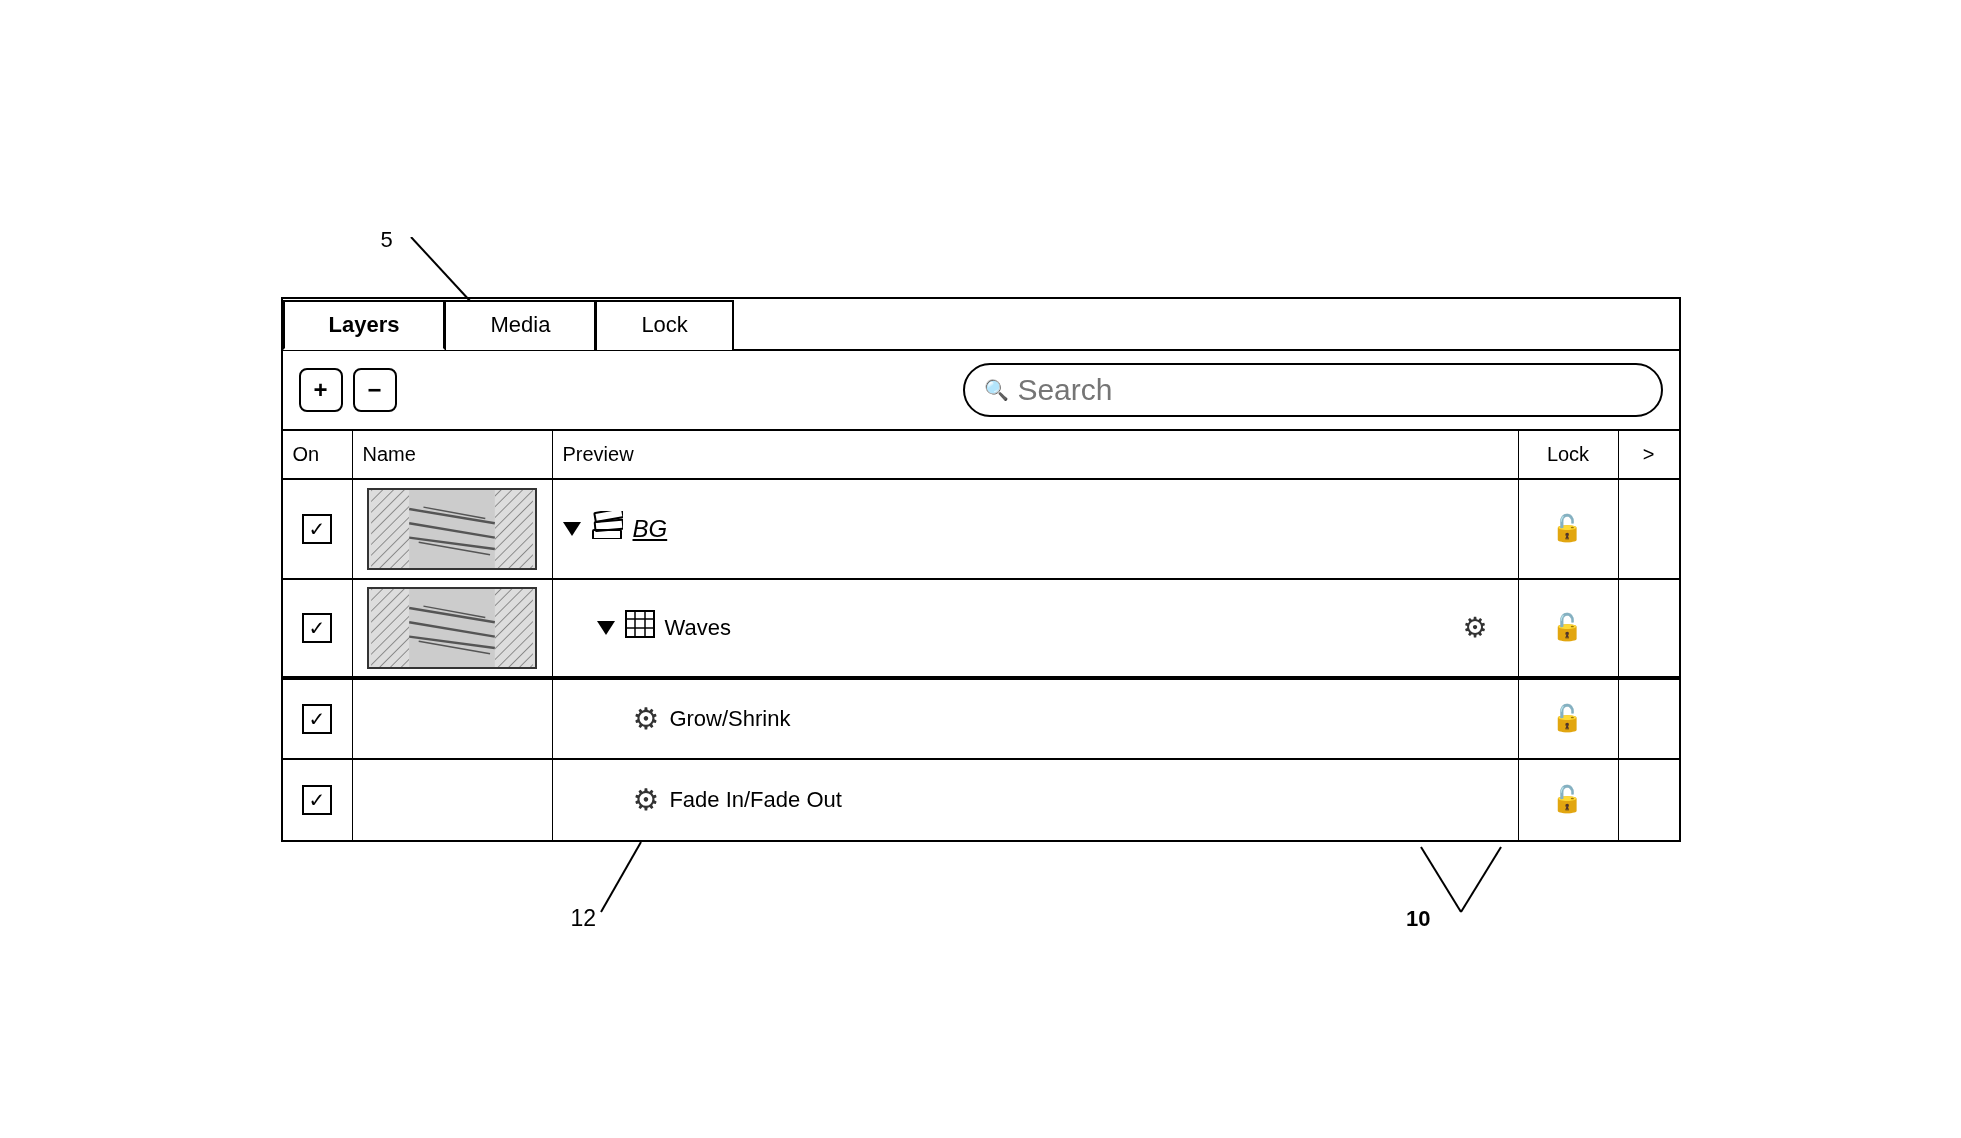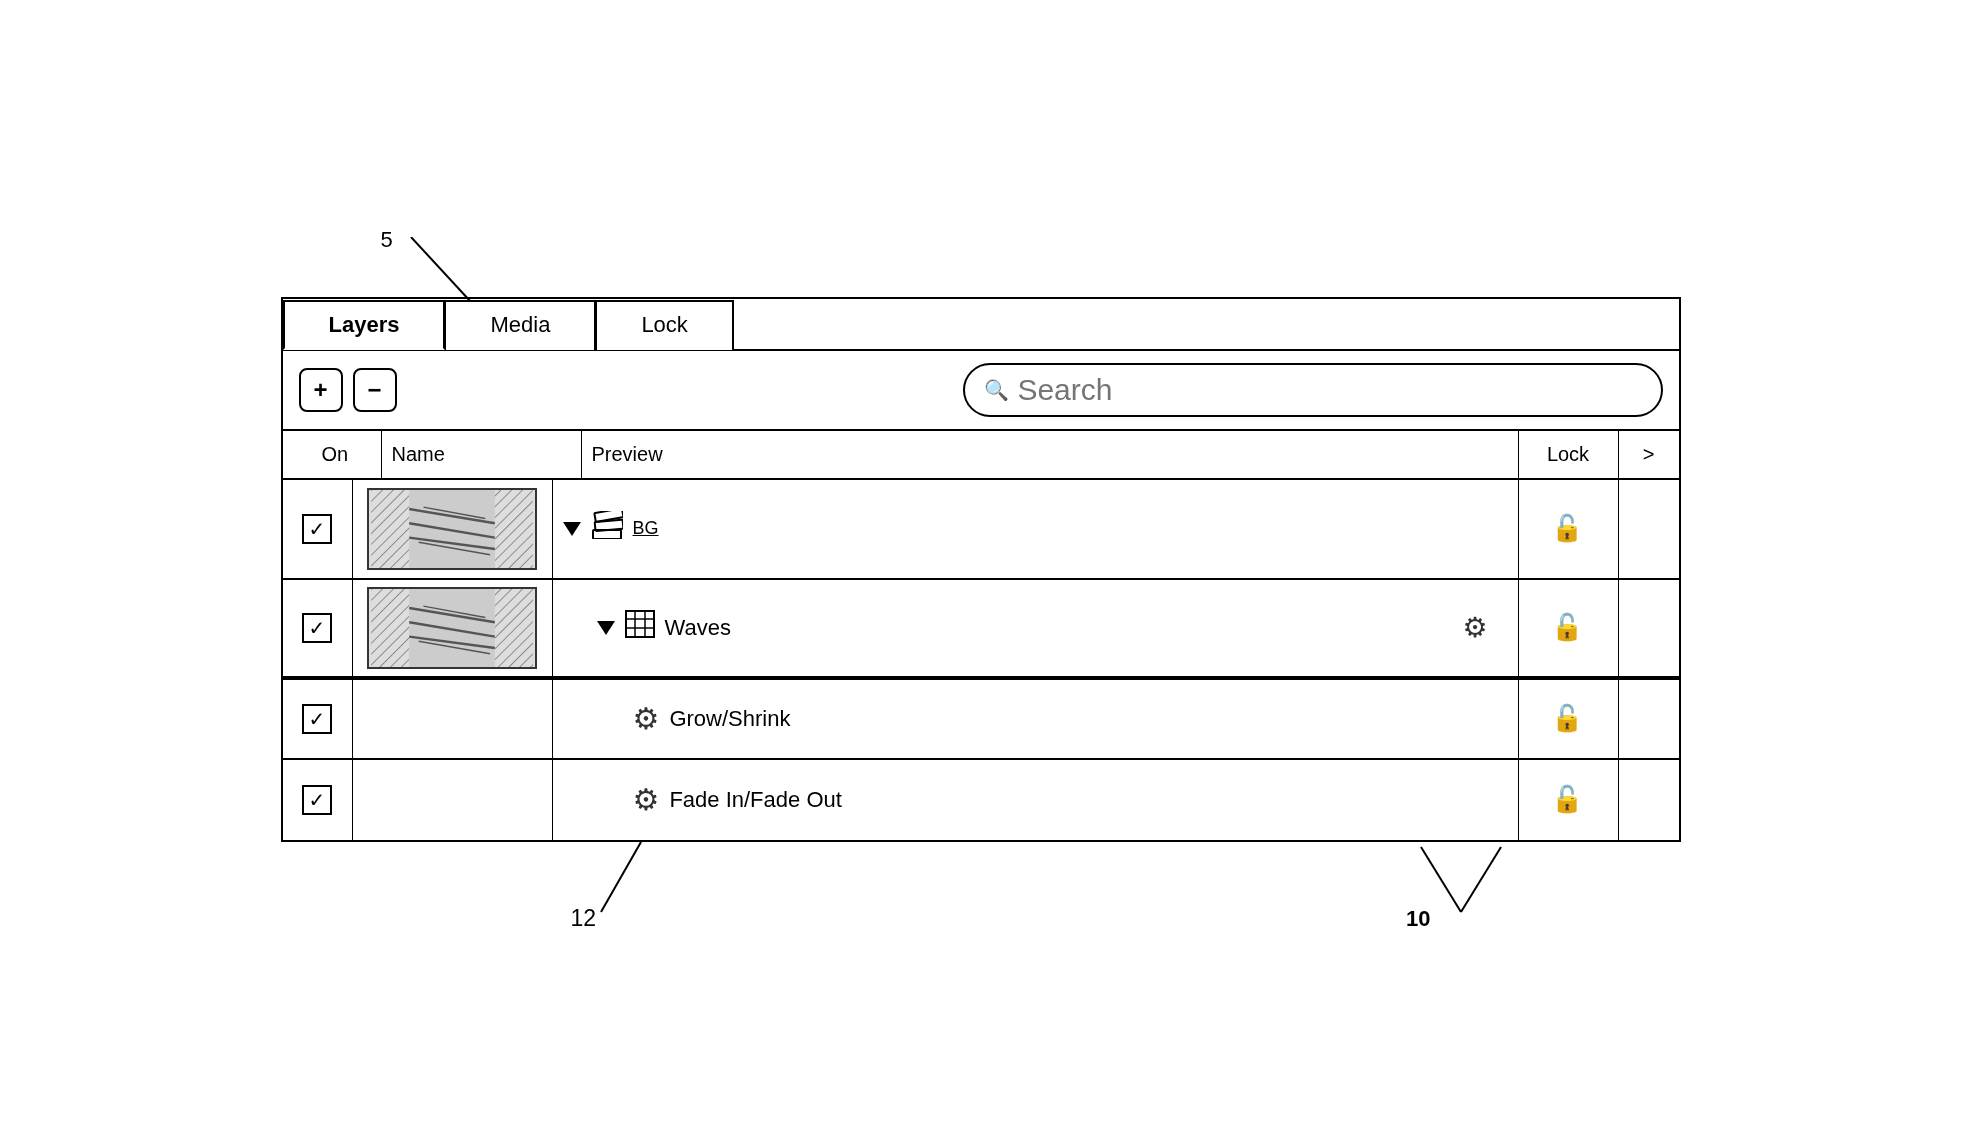--- a/index.html
+++ b/index.html
@@ -93,21 +93,20 @@
       width: 100%;
       color: #555;
       background: transparent;
     }
 
     
     .table-header {
       display: grid;
       grid-template-columns: 70px 200px 1fr 100px 60px;
       border-bottom: 2.5px solid #000;
-      padding-left: 29px;
     }
 
     .th {
       padding: 12px 10px;
       font-size: 20px;
       font-weight: normal;
       border-right: 1.5px solid #000;
     }
 
     .th:last-child {
@@ -192,21 +191,22 @@
       width: 0;
       height: 0;
       border-left: 9px solid transparent;
       border-right: 9px solid transparent;
       border-top: 14px solid #000;
       display: inline-block;
     }
 
     .layer-name-text {
       text-decoration: underline;
-      font-size: 18px;
+      font-size: 24px;
+      font-style: italic;
     }
 
     .gear-icon {
       font-size: 28px;
       color: #333;
     }
 
     .gear-icon-large {
       font-size: 30px;
       color: #333;

